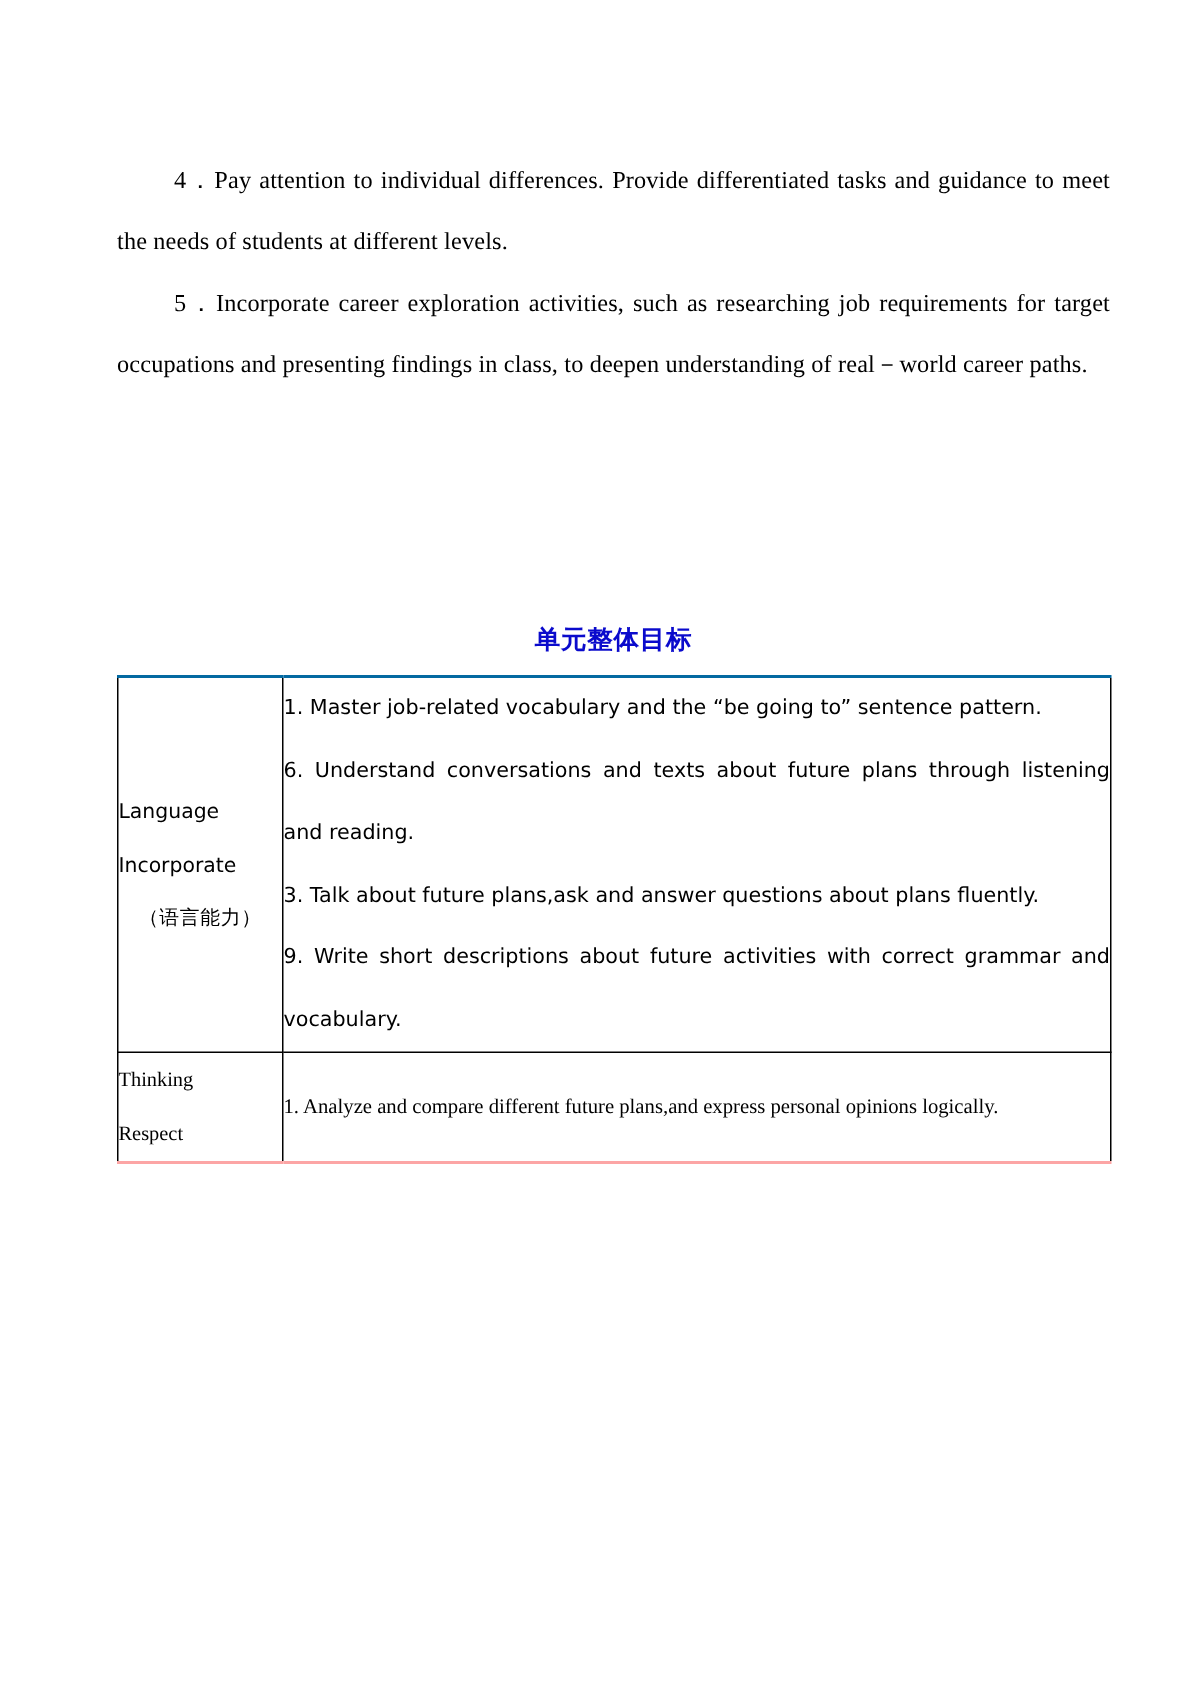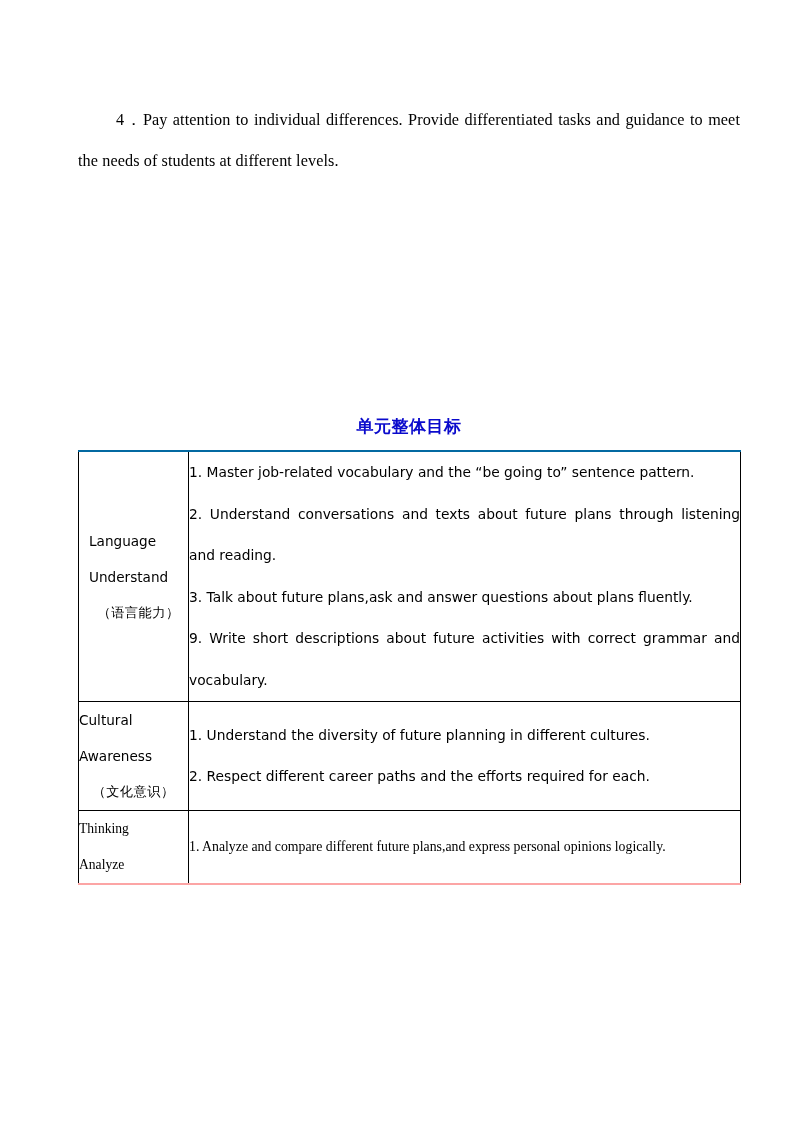--- a/index.html
+++ b/index.html
@@ -118,72 +118,62 @@
     margin: 0;
     text-align: justify;
     text-justify: inter-word;
     text-align-last: left;
   }
   .cell-body p.last-line-justify {
     text-align: justify;
   }
 
   
-  tr.row-lang td.cell-label { padding-top: 0; padding-left: 10px; }
+  tr.row-lang td.cell-label { padding-top: 0; }
   tr.row-cult td.cell-body  { line-height: 41px; }
   tr.row-think td.cell-body { line-height: 38px; }
 </style>
 </head>
 <body>
 
 <div class="page">
 
   <div class="prose">
     <p class="para indent">4．Pay attention to individual differences. Provide differentiated tasks and guidance to meet the needs of students at different levels.</p>
+    <p class="para indent">5．Incorporate career exploration activities, such as researching job requirements for target occupations and presenting findings in class, to deepen understanding of real－world career paths.</p>
   </div>
 
   <div class="section-heading" style="color: rgb(10, 10, 204);">单元整体目标</div>
 
   <div class="goal-table-wrap">
     <table class="goal-table">
       <colgroup>
         <col class="c-label">
         <col class="c-body">
       </colgroup>
       <tbody>
         <tr class="row-lang">
           <td class="cell-label">
             <div>Language</div>
-            <div>Understand</div>
+            <div>Incorporate</div>
             <span class="cn">（语言能力）</span>
           </td>
           <td class="cell-body">
             <p class="last-line-justify">1. Master job-related vocabulary and the “be going to” sentence pattern.</p>
-            <p class="last-line-justify">2. Understand conversations and texts about future plans through listening and reading.</p>
+            <p class="last-line-justify">6. Understand conversations and texts about future plans through listening and reading.</p>
             <p class="last-line-justify">3. Talk about future plans,ask and answer questions about plans fluently.</p>
             <p class="last-line-justify">9. Write short descriptions about future activities with correct grammar and vocabulary.</p>
           </td>
         </tr>
 
-        <tr class="row-cult">
-          <td class="cell-label">
-            <div>Cultural</div>
-            <div>Awareness</div>
-            <span class="cn">（文化意识）</span>
-          </td>
-          <td class="cell-body">
-            <p>1. Understand the diversity of future planning in different cultures.</p>
-            <p>2. Respect different career paths and the efforts required for each.</p>
-          </td>
-        </tr>
 
         <tr class="row-think">
           <td class="cell-label">
             <div>Thinking</div>
-            <div>Analyze</div>
+            <div>Respect</div>
           </td>
           <td class="cell-body">
             <p class="last-line-justify">1. Analyze and compare different future plans,and express personal opinions logically.</p>
           </td>
         </tr>
       </tbody>
     </table>
   </div>
 
 </div>

